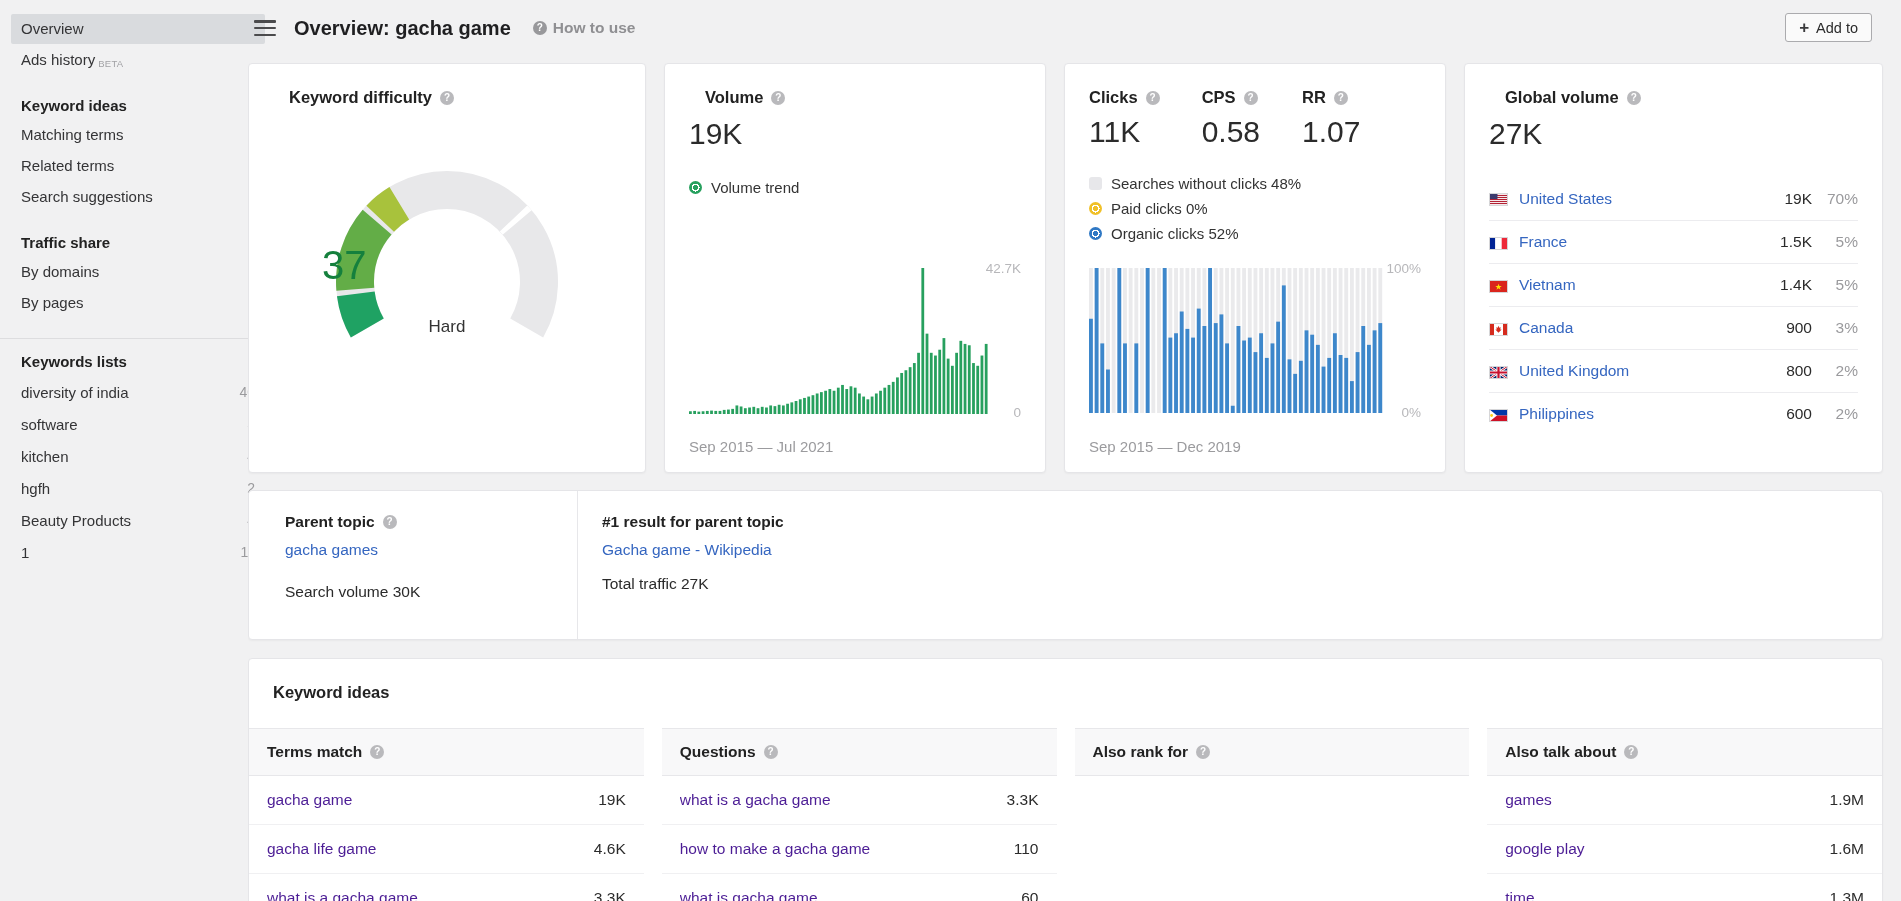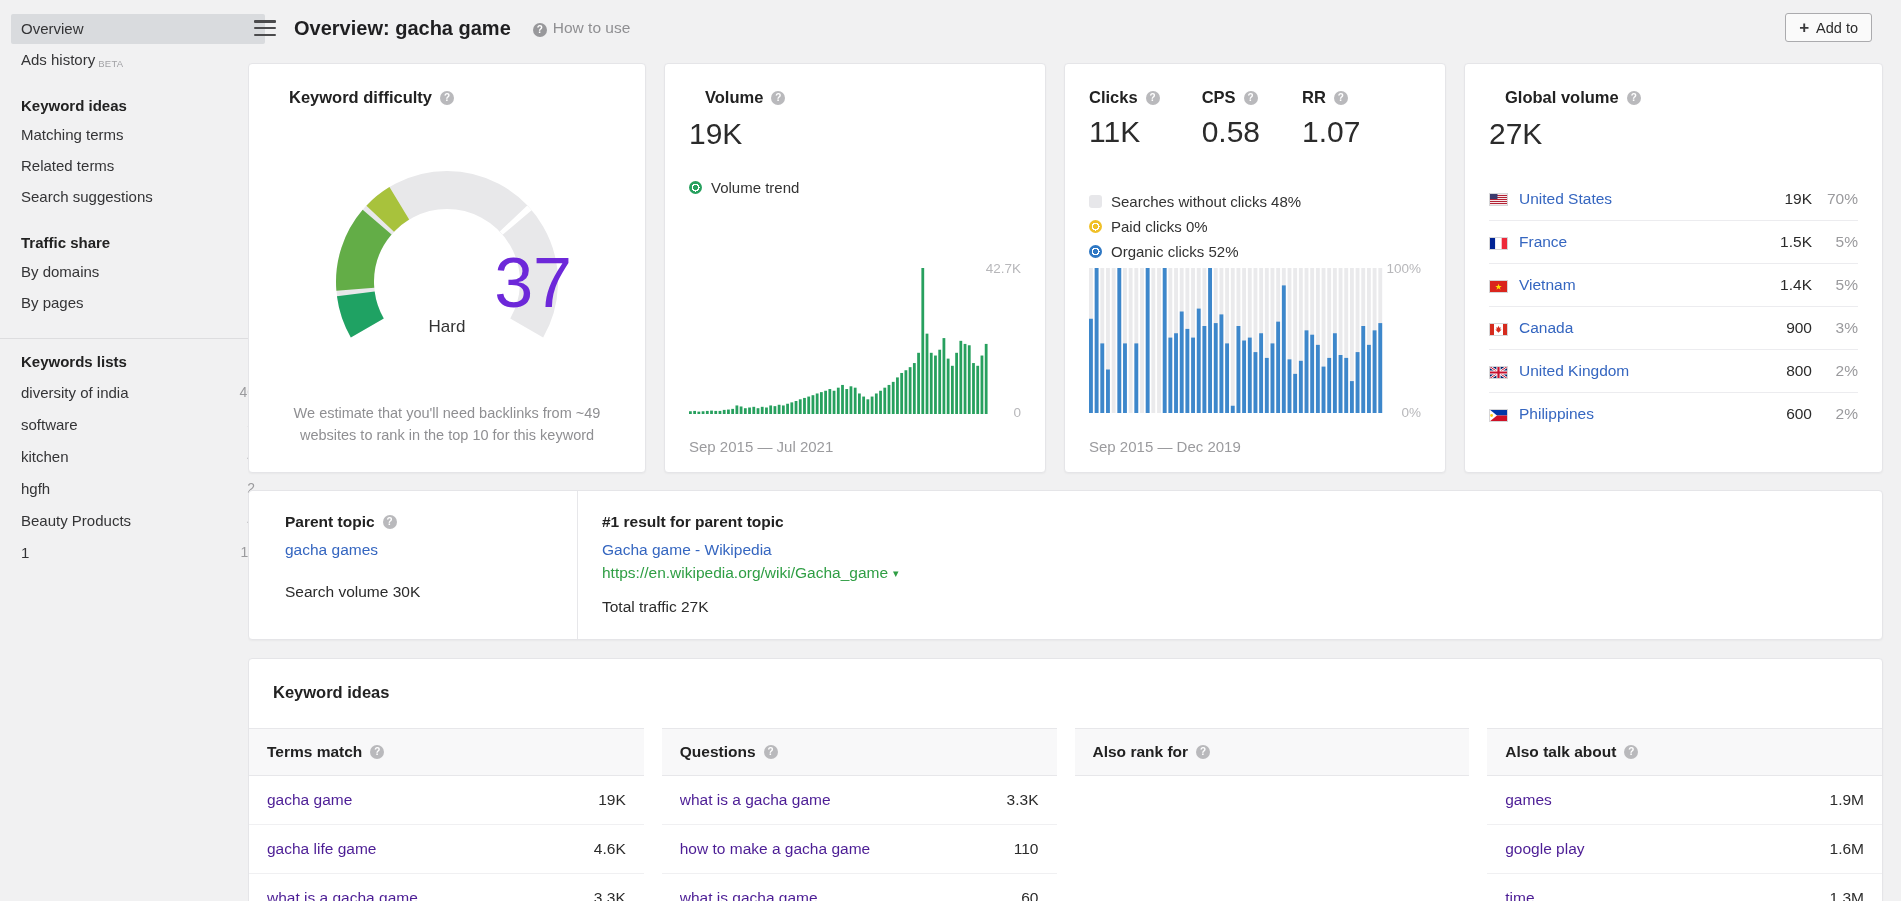--- a/index.html
+++ b/index.html
@@ -5,21 +5,21 @@
   * { margin:0; padding:0; box-sizing:border-box; }
   html,body { width:1901px; height:901px; overflow:hidden; }
   body { font-family:"Liberation Sans", sans-serif; background:#f1f1f2; color:#2b2b2b; font-size:15px; }
   .app { position:relative; width:1901px; height:901px; }
 
   
   .topbar { position:absolute; top:0; left:248px; right:0; height:56px; display:flex; align-items:center; }
   .hamburger { width:22px; height:16px; margin-left:6px; display:flex; flex-direction:column; justify-content:space-between; cursor:pointer; }
   .hamburger div { height:2.5px; background:#4b4b4d; border-radius:1px; }
   .page-title { font-size:20px; font-weight:bold; color:#1f1f21; margin-left:18px; }
-  .howto { display:flex; align-items:flex-end; margin-left:22px; color:#8f8f92; }
+  .howto { display:flex; align-items:center; margin-left:22px; color:#8f8f92;font-weight:bold; }
   .howto .qicon { background:#98989b; }
   .howto span.lbl { margin-left:6px; font-size:15.5px; }
   .addto { position:absolute; right:29px; top:13px; height:29px; padding:0 13px; background:#fafafa; border:1px solid #ababae; border-radius:3px; font-size:14.5px; color:#2b2b2b; display:flex; align-items:center; cursor:pointer; }
   .addto .plus { font-size:17px; margin-right:7px; font-weight:bold; color:#3a3a3c; }
 
   .qicon { display:inline-block; width:14px; height:14px; border-radius:50%; background:#b9b9bc; color:#fff; font-size:10px; font-weight:bold; text-align:center; line-height:14px; flex:0 0 auto; cursor:pointer; }
   .qicon::before { content:"?"; }
 
   
   .sidebar { position:absolute; left:0; top:0; width:283px; bottom:0; padding-top:13px; }
@@ -37,21 +37,21 @@
   .row1 { display:flex; gap:18px; margin-top:7px; }
   .row1 .card { height:410px; }
   .card-kd { width:398px; }
   .card-vol { width:382px; }
   .card-clicks { width:382px; }
   .card-gv { flex:1; }
   .card-title { display:flex; align-items:center; gap:8px; padding:24px 24px 0 40px; font-size:16.5px; font-weight:bold; color:#222; }
 
   
   .gauge-wrap { position:relative; width:250px; height:190px; margin:60px auto 0 auto; }
-  .gauge-num { position:absolute; top:76px; width:100%; text-align:right; font-size:70px; color:#6d28d9; }
+  .gauge-num { position:absolute; top:76px; width:100%; text-align:left; font-size:40px; color:#15803d; }
   .gauge-label { position:absolute; top:150px; width:100%; text-align:center; font-size:17px; color:#333; }
   .kd-note { position:absolute; bottom:26px; left:24px; right:24px; text-align:center; color:#8f8f92; font-size:14.5px; line-height:22px; }
 
   .big-val { padding:10px 24px 0 24px; font-size:30px; color:#2b2b2b; }
   .legend { padding:0 24px; margin-top:28px; display:flex; flex-direction:column; gap:8px;justify-content:center; }
   .legend-row { display:flex; align-items:center; gap:9px; font-size:15px; color:#333; }
   .dot { width:13px; height:13px; border-radius:50%; flex:0 0 auto; }
   .dot.green  { background:radial-gradient(circle,#27a05e 0 2.6px,#fff 2.6px 4px,#27a05e 4px); }
   .dot.blue   { background:radial-gradient(circle,#2f78c4 0 2.6px,#fff 2.6px 4px,#2f78c4 4px); }
   .dot.yellow { background:radial-gradient(circle,#f0c028 0 2.6px,#fff 2.6px 4px,#f0c028 4px); }
@@ -61,21 +61,21 @@
   .chart-wrap svg { position:absolute; left:0; bottom:0; }
   .ylab { position:absolute; right:0; color:#b7b7ba; font-size:13.5px; }
   .ylab.max { top:-3px; }
   .ylab.min { bottom:-4px; }
   .chart-range { position:absolute; left:24px; bottom:17px; color:#9b9b9e; font-size:15px; }
 
   
   .metrics { display:flex; gap:42px; padding:24px 24px 0 24px; }
   .metric .m-label { display:flex; align-items:center; gap:8px; font-size:16.5px; font-weight:bold; color:#222; }
   .metric .m-value { font-size:30px; margin-top:8px; color:#2b2b2b; }
-  .card-clicks .legend { margin-top:44px;gap:8px; }
+  .card-clicks .legend { margin-top:26px;gap:8px; }
 
   
   .countries { margin:26px 24px 0 24px; }
   .country-row { display:flex; align-items:center; height:43px; border-top:1px solid #ececef; cursor:pointer; }
   .country-row:first-child { border-top:none; }
   .country-row .flag { width:19px; height:13px; margin-right:11px; flex:0 0 auto; display:inline-block; }
   .country-row a { color:#3566c0; text-decoration:none; font-size:15.5px; }
   .country-row .val { margin-left:auto; color:#2b2b2b; font-size:15.5px; }
   .country-row .pct { width:46px; text-align:right; color:#9a9a9d; font-size:15.5px; }
 
@@ -194,24 +194,20 @@
         <div class="gauge-wrap">
           <svg id="gauge-svg" width="250" height="190">
               <path d="M 45.3 161.0 A 92 92 0 1 1 204.7 161.0" stroke="#e8e8ea" stroke-width="38" fill="none"></path>
               <path d="M 191.5 51.5 A 92 92 0 0 1 195.1 55.5" stroke="#ffffff" stroke-width="38" fill="none"></path>
               <path d="M 45.3 161.0 A 92 92 0 0 1 33.8 126.9" stroke="#1fa263" stroke-width="38" fill="none"></path>
               <path d="M 33.3 122.3 A 92 92 0 0 1 55.1 55.2" stroke="#63ad47" stroke-width="38" fill="none"></path>
               <path d="M 58.2 51.7 A 92 92 0 0 1 77.3 36.3" stroke="#a8c23c" stroke-width="38" fill="none"></path>
             </svg>
           <div class="gauge-num">37</div>
           <div class="gauge-label">Hard</div>
-        </div>
-        <div class="kd-note">
-          <div>We estimate that you'll need backlinks from ~49</div>
-          <div>websites to rank in the top 10 for this keyword</div>
         </div>
       </section>
 
       <section class="card card-vol">
         <div class="card-title">
           <span>Volume</span>
           <span class="qicon"></span>
         </div>
         <div class="big-val">19K</div>
         <div class="legend">
@@ -540,24 +536,20 @@
           <span class="qicon"></span>
         </div>
         <a class="pt-link">gacha games</a>
         <div class="pt-plain">Search volume 30K</div>
       </div>
       <div class="pt-right">
         <div class="pt-head">
             <span>#1 result for parent topic</span>
           </div>
         <a class="pt-link">Gacha game - Wikipedia</a>
-        <div class="pt-url">
-          <span>https://en.wikipedia.org/wiki/Gacha_game</span>
-          <span class="caret"></span>
-        </div>
         <div class="pt-plain">Total traffic 27K</div>
       </div>
     </section>
 
     <section class="card card-ki">
       <div class="ki-title">Keyword ideas</div>
       <div class="ki-cols">
           <div class="ki-col">
             <div class="ki-head">
               <span>Terms match</span>

